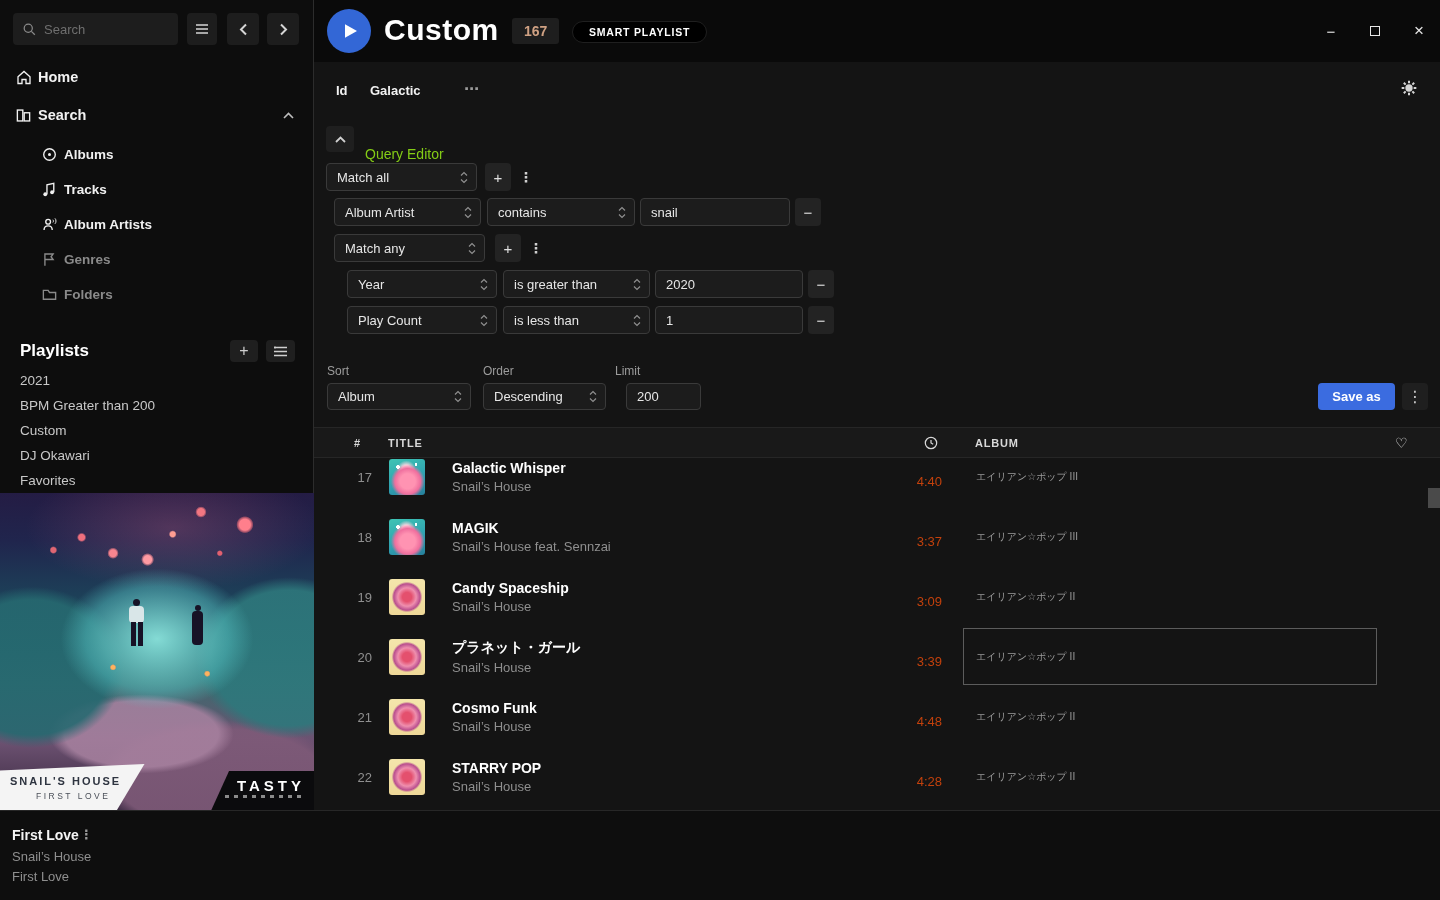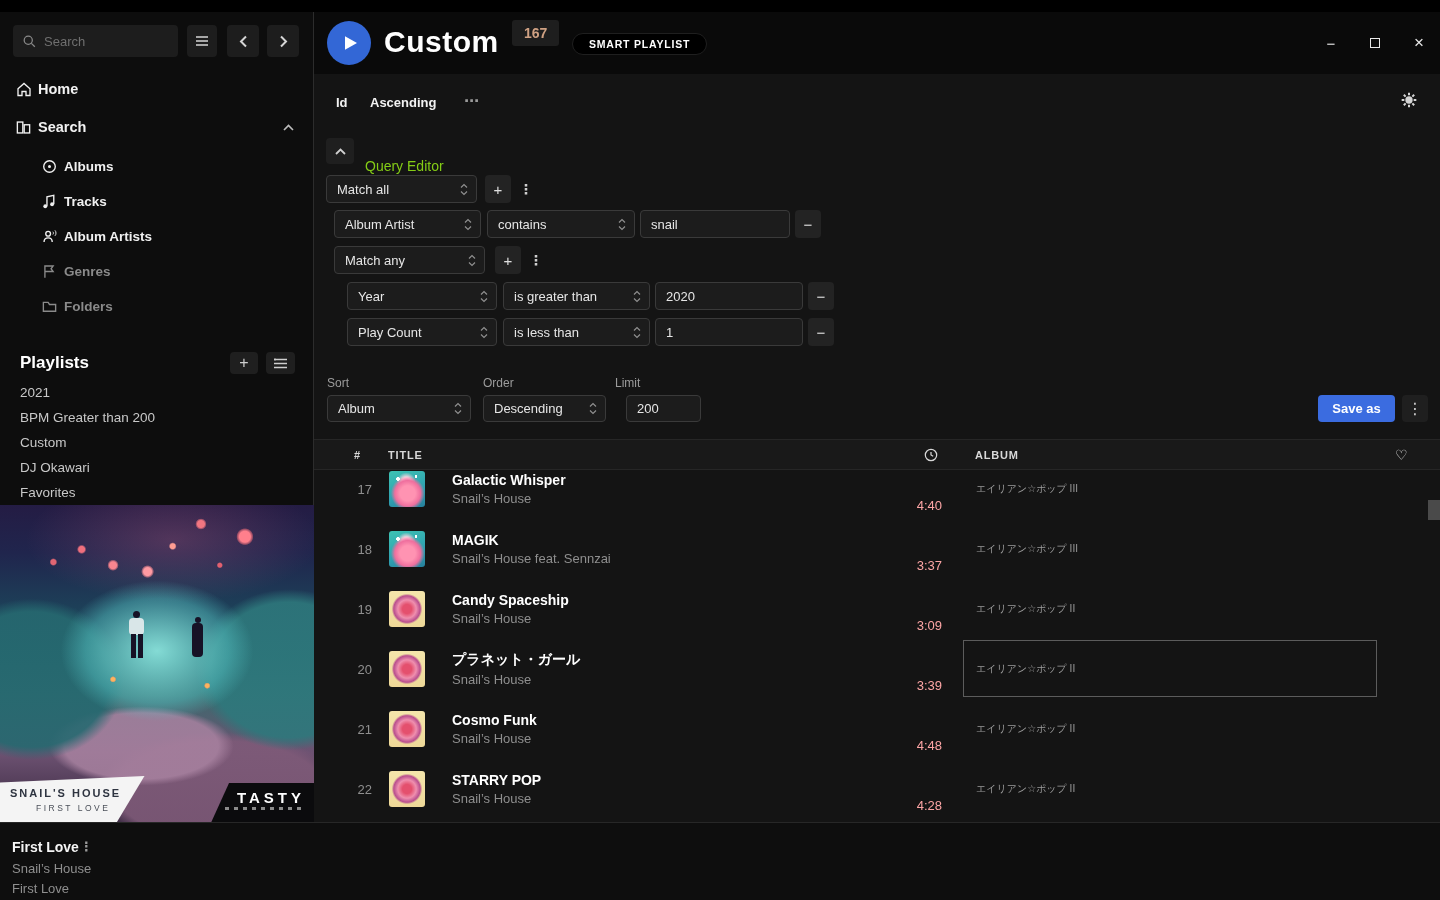--- a/index.html
+++ b/index.html
@@ -1,17 +1,17 @@
 <!DOCTYPE html>
 <html><head>
 <meta charset="utf-8">
 <style>
   * { margin:0; padding:0; box-sizing:border-box; }
   html,body { width:1440px; height:900px; background:#000; font-family:"Liberation Sans","DejaVu Sans",sans-serif; overflow:hidden; }
-  #app { position:relative; width:1440px; height:636px; background:#141414; color:#fff;margin-top:12px; }
+  #app { position:relative; width:1440px; height:636px; background:#141414; color:#fff; }
 
   
   .sidebar { position:absolute; left:0; top:0; width:314px; height:810px; background:#0d0d0d; border-right:1px solid #2c2c2c; }
   .sb-top { position:absolute; left:0; top:0; width:100%; height:58px; }
   .search-box { position:absolute; left:13px; top:13px; width:165px; height:32px; background:#1d1d1d; border-radius:4px; display:flex; align-items:center; padding:0 9px; gap:7px; }
   .search-box input { background:transparent; border:none; outline:none; color:#bdbdbd; font-size:13px; width:110px; }
   .search-box input::placeholder { color:#6f6f6f; }
   .sb-btn { position:absolute; top:13px; height:32px; background:#1d1d1d; border-radius:4px; display:flex; align-items:center; justify-content:center; color:#d5d5d5; cursor:pointer; }
   .nav-row { position:absolute; left:0; width:100%; height:26px; display:flex; align-items:center; color:#f2f2f2; font-weight:bold; font-size:14.5px; }
   .nav-row .ic { position:absolute; left:16px; width:16px; display:flex; }
@@ -57,21 +57,21 @@
   .banner-album { position:absolute; left:36px; top:27px; font-size:8.5px; letter-spacing:2.5px; color:#4a4f58; }
   .banner-black { position:absolute; right:0; bottom:0; width:118px; height:39px; background:#0b0b0d; clip-path:polygon(28% 0, 100% 0, 100% 100%, 13% 100%); }
   .banner-label { position:absolute; right:9px; top:6px; font-size:15px; font-weight:bold; letter-spacing:4px; color:#fff; }
   .banner-sub { position:absolute; right:11px; top:24px; width:78px; height:3px; background:repeating-linear-gradient(90deg,#8b8b8b 0 4px,transparent 4px 9px); }
 
   
   .main { position:absolute; left:314px; top:0; width:1126px; height:810px; background:#141414; }
   .page-header { position:absolute; left:0; top:0; width:100%; height:62px; background:#0a0a0a; }
   .play-big { position:absolute; left:13px; top:9px; width:44px; height:44px; border-radius:50%; background:#3367d6; display:flex; align-items:center; justify-content:center; cursor:pointer; }
   .page-title { position:absolute; left:70px; top:13px; font-size:30px; font-weight:800; letter-spacing:.5px; color:#fff; }
-  .count-badge { position:absolute; left:198px; top:8px; height:26px; padding:0 12px; background:#1e1e1e; border-radius:3px; display:flex; align-items:center; font-size:14px; font-weight:bold; color:#cfa183; }
+  .count-badge { position:absolute; left:198px; top:18px; height:26px; padding:0 12px; background:#1e1e1e; border-radius:3px; display:flex; align-items:center; font-size:14px; font-weight:bold; color:#cfa183; }
   .smart-badge { position:absolute; left:258px; top:21px; height:22px; padding:0 16px; background:#000; border:1px solid #1f1f1f; border-radius:11px; display:flex; align-items:center; font-size:10.5px; font-weight:bold; letter-spacing:.8px; color:#fff; }
   .win-btn { position:absolute; top:22px; width:20px; height:18px; display:flex; align-items:center; justify-content:center; color:#e8e8e8; font-size:15px; cursor:pointer; }
   .max-box { width:10px; height:10px; border:1.5px solid #e8e8e8; }
 
   .toolbar-sort { position:absolute; top:83px; font-size:13px; font-weight:bold; color:#f2f2f2; cursor:pointer; }
   .toolbar-more { position:absolute; left:150px; top:80px; font-size:15px; font-weight:bold; color:#9a9a9a; cursor:pointer; }
   .gear { position:absolute; left:1087px; top:80px; color:#d5d5d5; cursor:pointer; }
 
   .qe-collapse { position:absolute; left:12px; top:126px; width:28px; height:26px; background:#1f1f1f; border-radius:4px; display:flex; align-items:center; justify-content:center; color:#d0d0d0; cursor:pointer; }
   .qe-title { position:absolute; left:51px; top:146px; font-size:14px; color:#84cc16; }
@@ -99,21 +99,21 @@
       radial-gradient(circle at 48% 30%, #ffd9e2 0 14%, transparent 30%),
       linear-gradient(160deg,#3ec4b4 0%,#2fa0b0 60%,#27809c 100%); }
   .art2 { background:
       radial-gradient(circle at 50% 50%, #e4506e 0 18%, #ef8fae 36%, #b94f8e 52%, transparent 60%),
       radial-gradient(circle 3px at 30% 30%, #7bc48f 0 60%, transparent 70%),
       radial-gradient(circle 3px at 70% 65%, #e8a24c 0 60%, transparent 70%),
       linear-gradient(180deg,#f4e6ac,#eed898); }
   .tt { position:absolute; left:138px; top:0; height:60px; display:flex; flex-direction:column; justify-content:center; gap:3px; }
   .t-title { font-size:14px; font-weight:bold; color:#fff; }
   .t-artist { font-size:13px; color:#8f8f8f; }
-  .dur { position:absolute; left:540px; top:16px; width:88px; height:60px; display:flex; align-items:center; justify-content:flex-end; font-size:13px; color:#fca5a5; }
+  .dur { position:absolute; left:540px; top:4px; width:88px; height:60px; display:flex; align-items:center; justify-content:flex-end; font-size:13px; color:#c2410c; }
   .alb { position:absolute; left:649px; top:1px; width:414px; height:57px; display:flex; align-items:center; padding-left:12px; font-size:10px; color:#9c9c9c; border:1px solid transparent; }
   .trow.focused .alb { border-color:#5c5c5c; }
   .scroll-thumb { position:absolute; left:1114px; top:488px; width:12px; height:20px; background:#4a4a4a; }
 
   
   .player { position:absolute; left:0; top:810px; width:1440px; height:90px; background:#0e0e0e; border-top:1px solid #272727; }
   .np-title { position:absolute; left:12px; top:16px; font-size:14px; font-weight:bold; color:#f5f5f5; }
   .np-kebab { position:absolute; left:80px; top:16px; color:#9a9a9a; font-size:13px; font-weight:bold; cursor:pointer; }
   .np-artist { position:absolute; left:12px; top:38px; font-size:13px; color:#8f8f8f; }
   .np-album { position:absolute; left:12px; top:58px; font-size:13px; color:#8f8f8f; }
@@ -279,21 +279,21 @@
         </div>
       <div class="win-btn" style="left:1051px">
           <span class="max-box"></span>
         </div>
       <div class="win-btn" style="left:1095px;font-size:17px">
           <span>×</span>
         </div>
     </div>
 
     <div class="toolbar-sort" style="left:22px">Id</div>
-    <div class="toolbar-sort" style="left:56px">Ascending</div>
+    <div class="toolbar-sort" style="left:56px">Galactic</div>
     <div class="toolbar-more"><span>⋯</span></div>
     <div class="gear">
       <span style="display:flex">
         <svg width="16" height="16" viewBox="0 0 24 24">
             <path d="M12 1v4M12 19v4M1 12h4M19 12h4M4.2 4.2l2.8 2.8M17 17l2.8 2.8M19.8 4.2 17 7M7 17l-2.8 2.8" stroke="currentColor" stroke-width="3"></path>
             <circle cx="12" cy="12" r="5.5" fill="currentColor"></circle>
           </svg>
       </span>
     </div>
 

